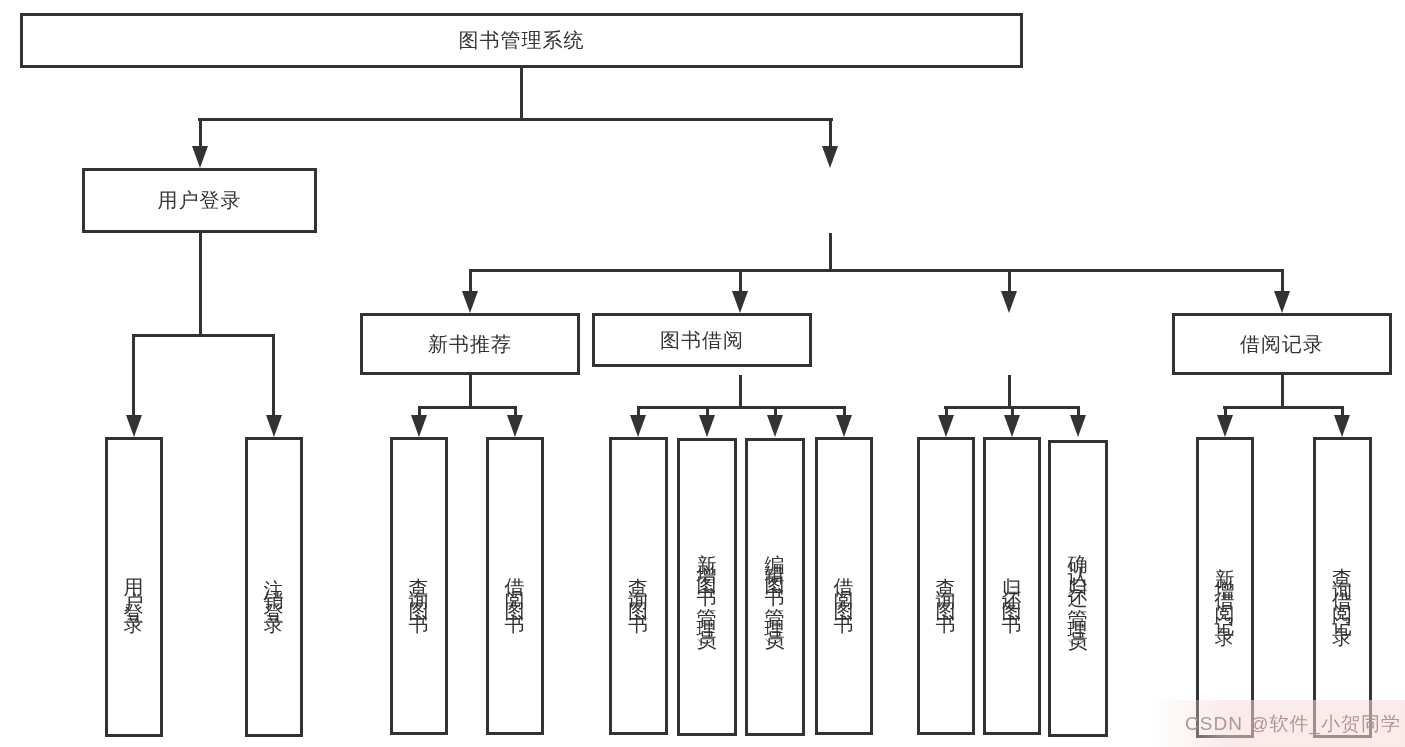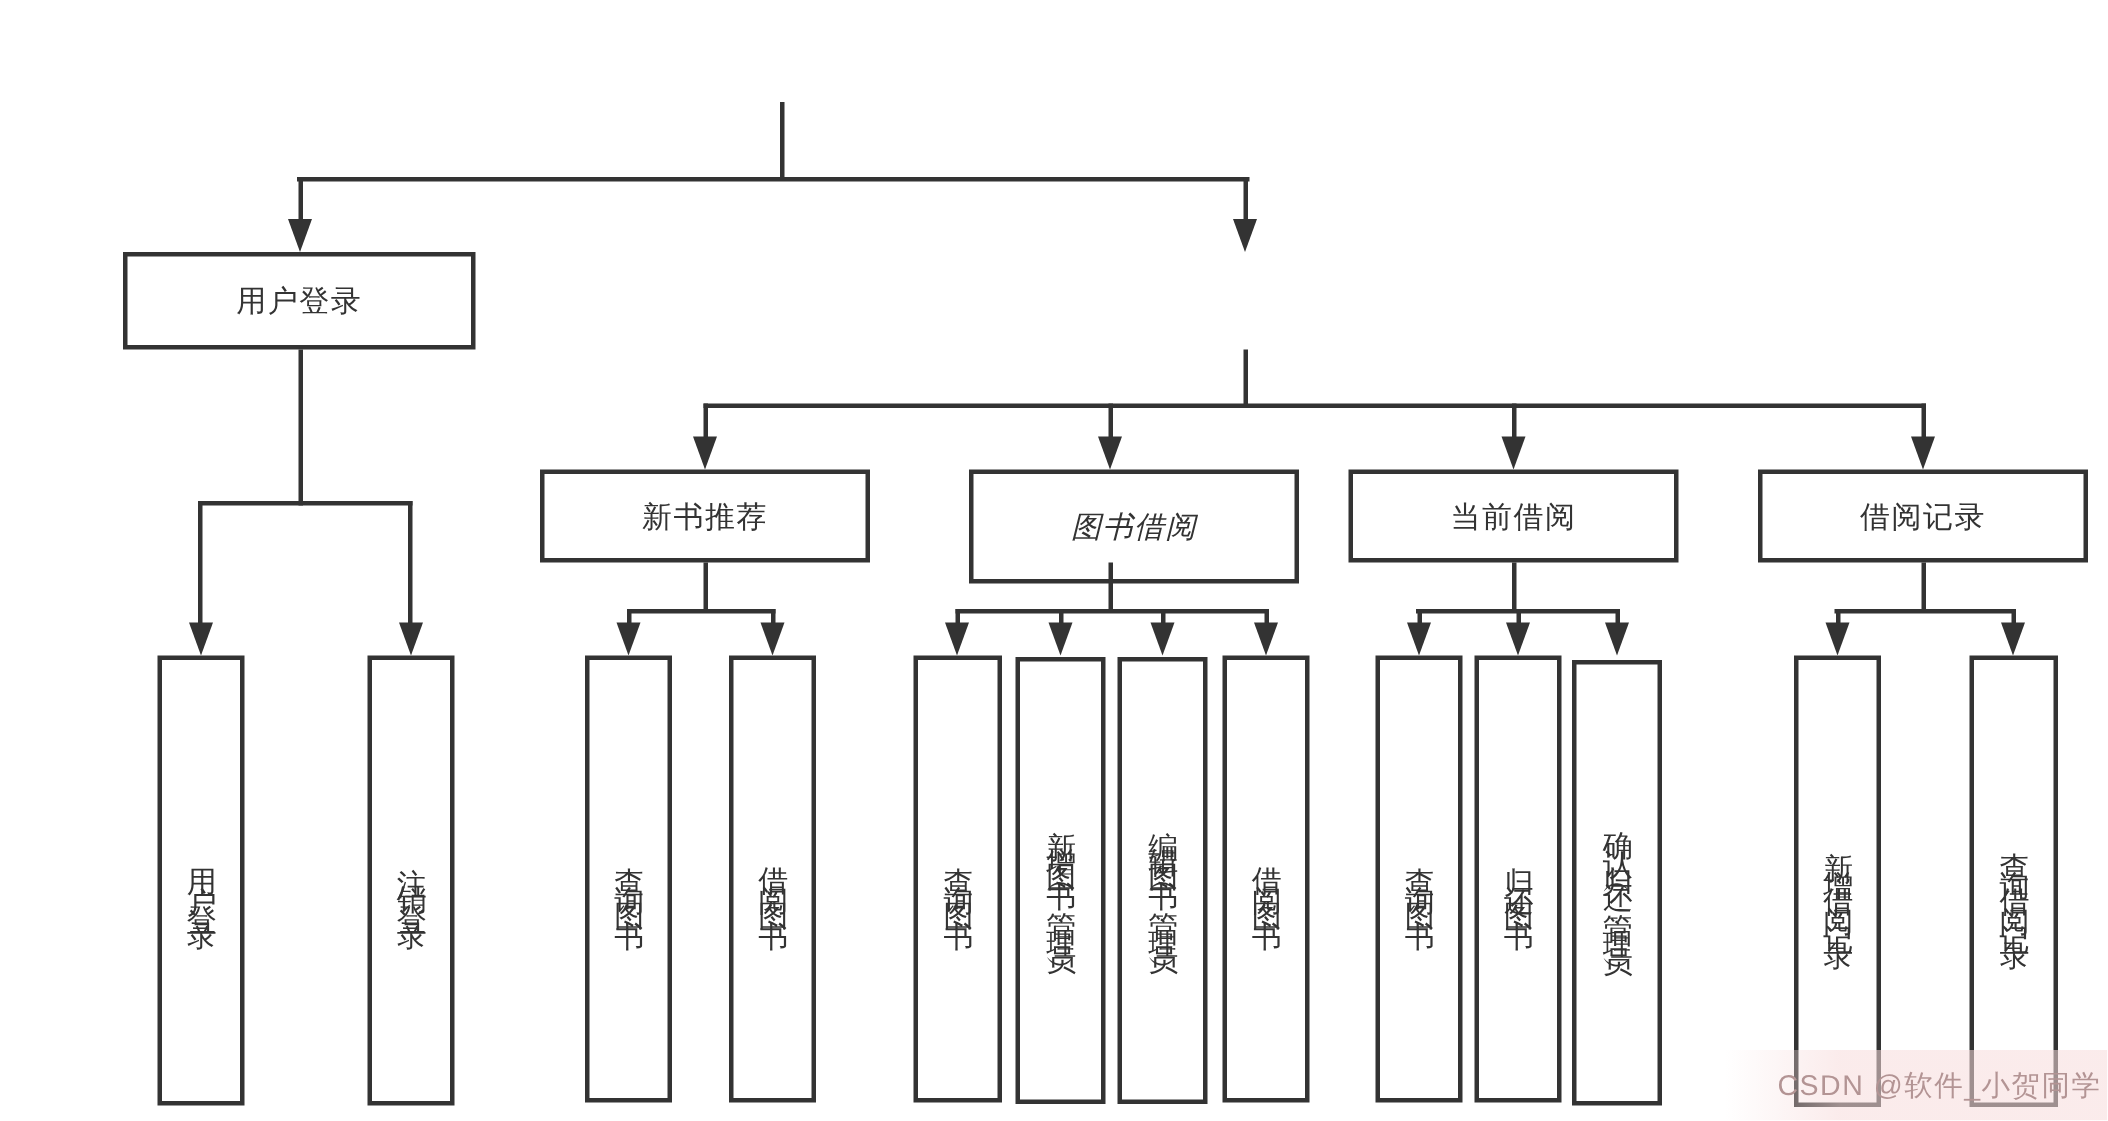--- a/index.html
+++ b/index.html
@@ -31,20 +31,23 @@
     background:linear-gradient(90deg, rgba(248,224,224,0) 0%, rgba(247,219,219,0.55) 30%, rgba(247,219,219,0.55) 100%);
     font-size:19px;color:#b39494;letter-spacing:1px;white-space:nowrap;
     padding-right:4px;box-sizing:border-box;pointer-events:none;text-align:right;
   }
 </style>
 </head>
 <body>
 
 <div id="stage">
 
+  <div class="box" style="left:20px;top:13px;width:1003px;height:55px;">
+    <span>图书管理系统</span>
+  </div>
 
   <div class="vl" style="left:520px;top:68px;height:52px;"></div>
   <div class="hl" style="left:198px;top:118px;width:635px;"></div>
   <div class="vl" style="left:199px;top:118px;height:30px;"></div>
   <div class="vl" style="left:829px;top:118px;height:30px;"></div>
   <div class="ar" style="left:192px;top:146px;"></div>
   <div class="ar" style="left:822px;top:146px;"></div>
 
   <div class="box" style="left:82px;top:168px;width:235px;height:65px;">
     <span>用户登录</span>
@@ -64,25 +67,22 @@
   <div class="vl" style="left:1008px;top:269px;height:28px;"></div>
   <div class="vl" style="left:1281px;top:269px;height:28px;"></div>
   <div class="ar" style="left:462px;top:291px;"></div>
   <div class="ar" style="left:732px;top:291px;"></div>
   <div class="ar" style="left:1001px;top:291px;"></div>
   <div class="ar" style="left:1274px;top:291px;"></div>
 
   <div class="box" style="left:360px;top:313px;width:220px;height:62px;">
     <span>新书推荐</span>
   </div>
-  <div class="box" style="left:646px;top:313px;width:220px;height:76px;font-style:italic;">
+  <div class="box" style="left:592px;top:313px;width:220px;height:54px;">
     <span>图书借阅</span>
-  </div>
-  <div class="box" style="left:899px;top:313px;width:220px;height:62px;">
-    <span>当前借阅</span>
   </div>
   <div class="box" style="left:1172px;top:313px;width:220px;height:62px;">
     <span>借阅记录</span>
   </div>
 
   <div class="vl" style="left:469px;top:375px;height:33px;"></div>
   <div class="vl" style="left:739px;top:375px;height:33px;"></div>
   <div class="vl" style="left:1008px;top:375px;height:33px;"></div>
   <div class="vl" style="left:1281px;top:375px;height:33px;"></div>
 

